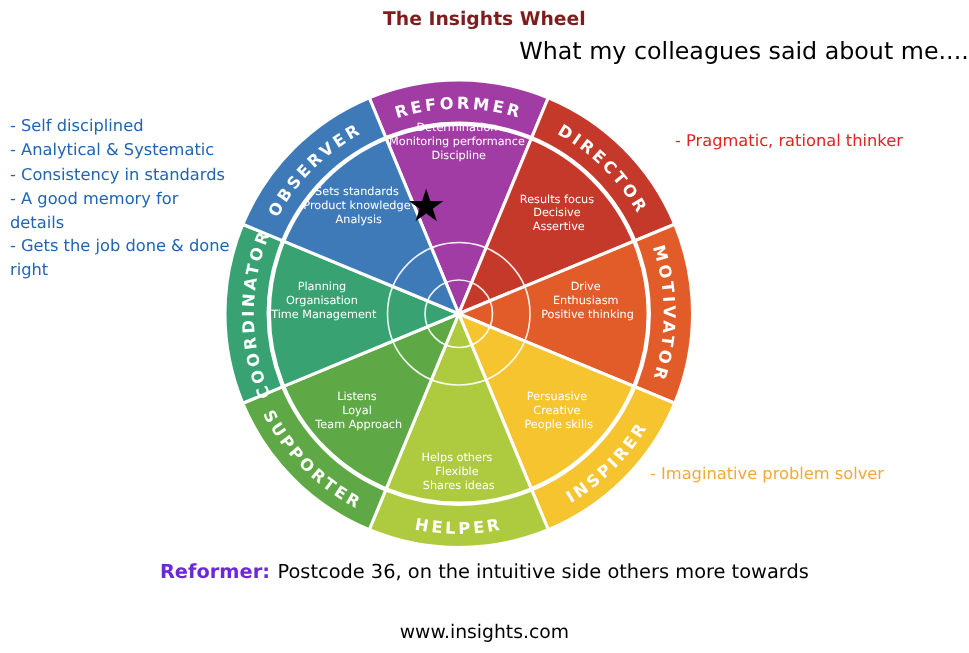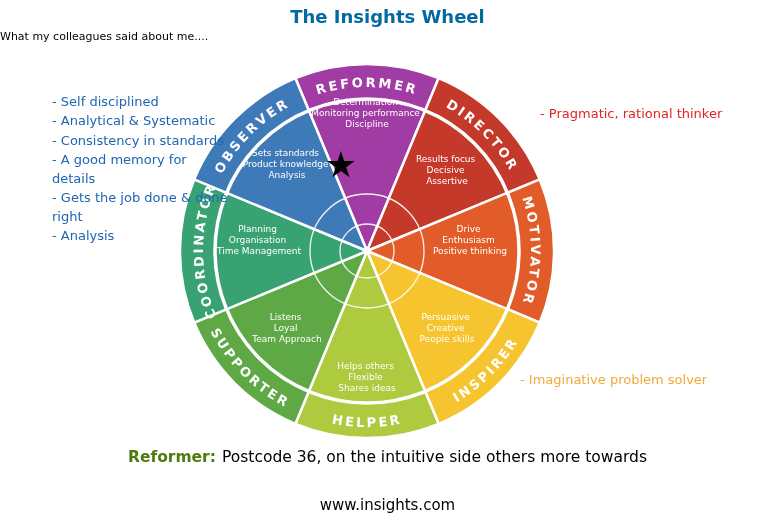--- a/index.html
+++ b/index.html
@@ -5,25 +5,25 @@
   html, body { margin: 0; padding: 0; }
   body {
     width: 775px; height: 522px;
     position: relative;
     background: #ffffff;
     font-family: "DejaVu Sans", sans-serif;
     overflow: hidden;
   }
   .title {
     position: absolute; top: 6px; left: 0; right: 0;
-    text-align: center; font-size: 18px; font-weight: bold; color: #0369a1;
+    text-align: center; font-size: 15px; font-weight: bold; color: #7f1d1d;
   }
   .subtitle {
     position: absolute; top: 30px; left: 0; right: 0;
-    text-align: left; font-size: 11px; color: #000;
+    text-align: right; font-size: 19px; color: #000;
   }
   .wheel-svg { position: absolute; left: 0; top: 0; }
   .note-block { position: absolute; font-size: 13px; line-height: 1.42; }
   .note-left { left: 8px; top: 93px; width: 178px; }
   .note-right { left: 540px; top: 105px; width: 235px; }
   .note-bottom-right { left: 520px; top: 371px; width: 250px; }
   .note-item { margin: 0 0 1px 0; }
   .footer-caption {
     position: absolute; top: 446px; left: 0; right: 0;
     text-align: center; font-size: 15.5px; line-height: 23px; color: #000;
@@ -117,34 +117,33 @@
   </text>
   <text class="seg-desc" text-anchor="middle">
     <tspan x="287" y="156">Sets standards</tspan>
     <tspan x="287" y="167">Product knowledge</tspan>
     <tspan x="287" y="178">Analysis</tspan>
   </text>
 
   <text x="341" y="177" text-anchor="middle" font-size="36" fill="#000000">★</text>
 </svg>
 
-<div class="note-block note-left" style="color: rgb(32, 102, 179); margin-left: 44px;">
+<div class="note-block note-left" style="color: rgb(32, 102, 179);">
   <div class="note-item">- Self disciplined</div>
   <div class="note-item">- Analytical &amp; Systematic</div>
   <div class="note-item">- Consistency in standards</div>
   <div class="note-item">- A good memory for details</div>
   <div class="note-item">- Gets the job done &amp; done right</div>
-  <div class="note-item">- Analysis</div>
 </div>
 
 <div class="note-block note-right" style="color: rgb(227, 34, 34);">
   <div class="note-item">- Pragmatic, rational thinker</div>
 </div>
 
 <div class="note-block note-bottom-right" style="color: rgb(242, 169, 58);">
   <div class="note-item">- Imaginative problem solver</div>
 </div>
 
 <div class="footer-caption">
-  <span class="footer-label" style="color: #4d7c0f;">Reformer:</span><span>Postcode 36, on the intuitive side others more towards</span><br>
+  <span class="footer-label" style="color: #6d28d9;">Reformer:</span><span>Postcode 36, on the intuitive side others more towards</span><br>
 </div>
 
 <div class="website">www.insights.com</div>
 
 </body></html>

